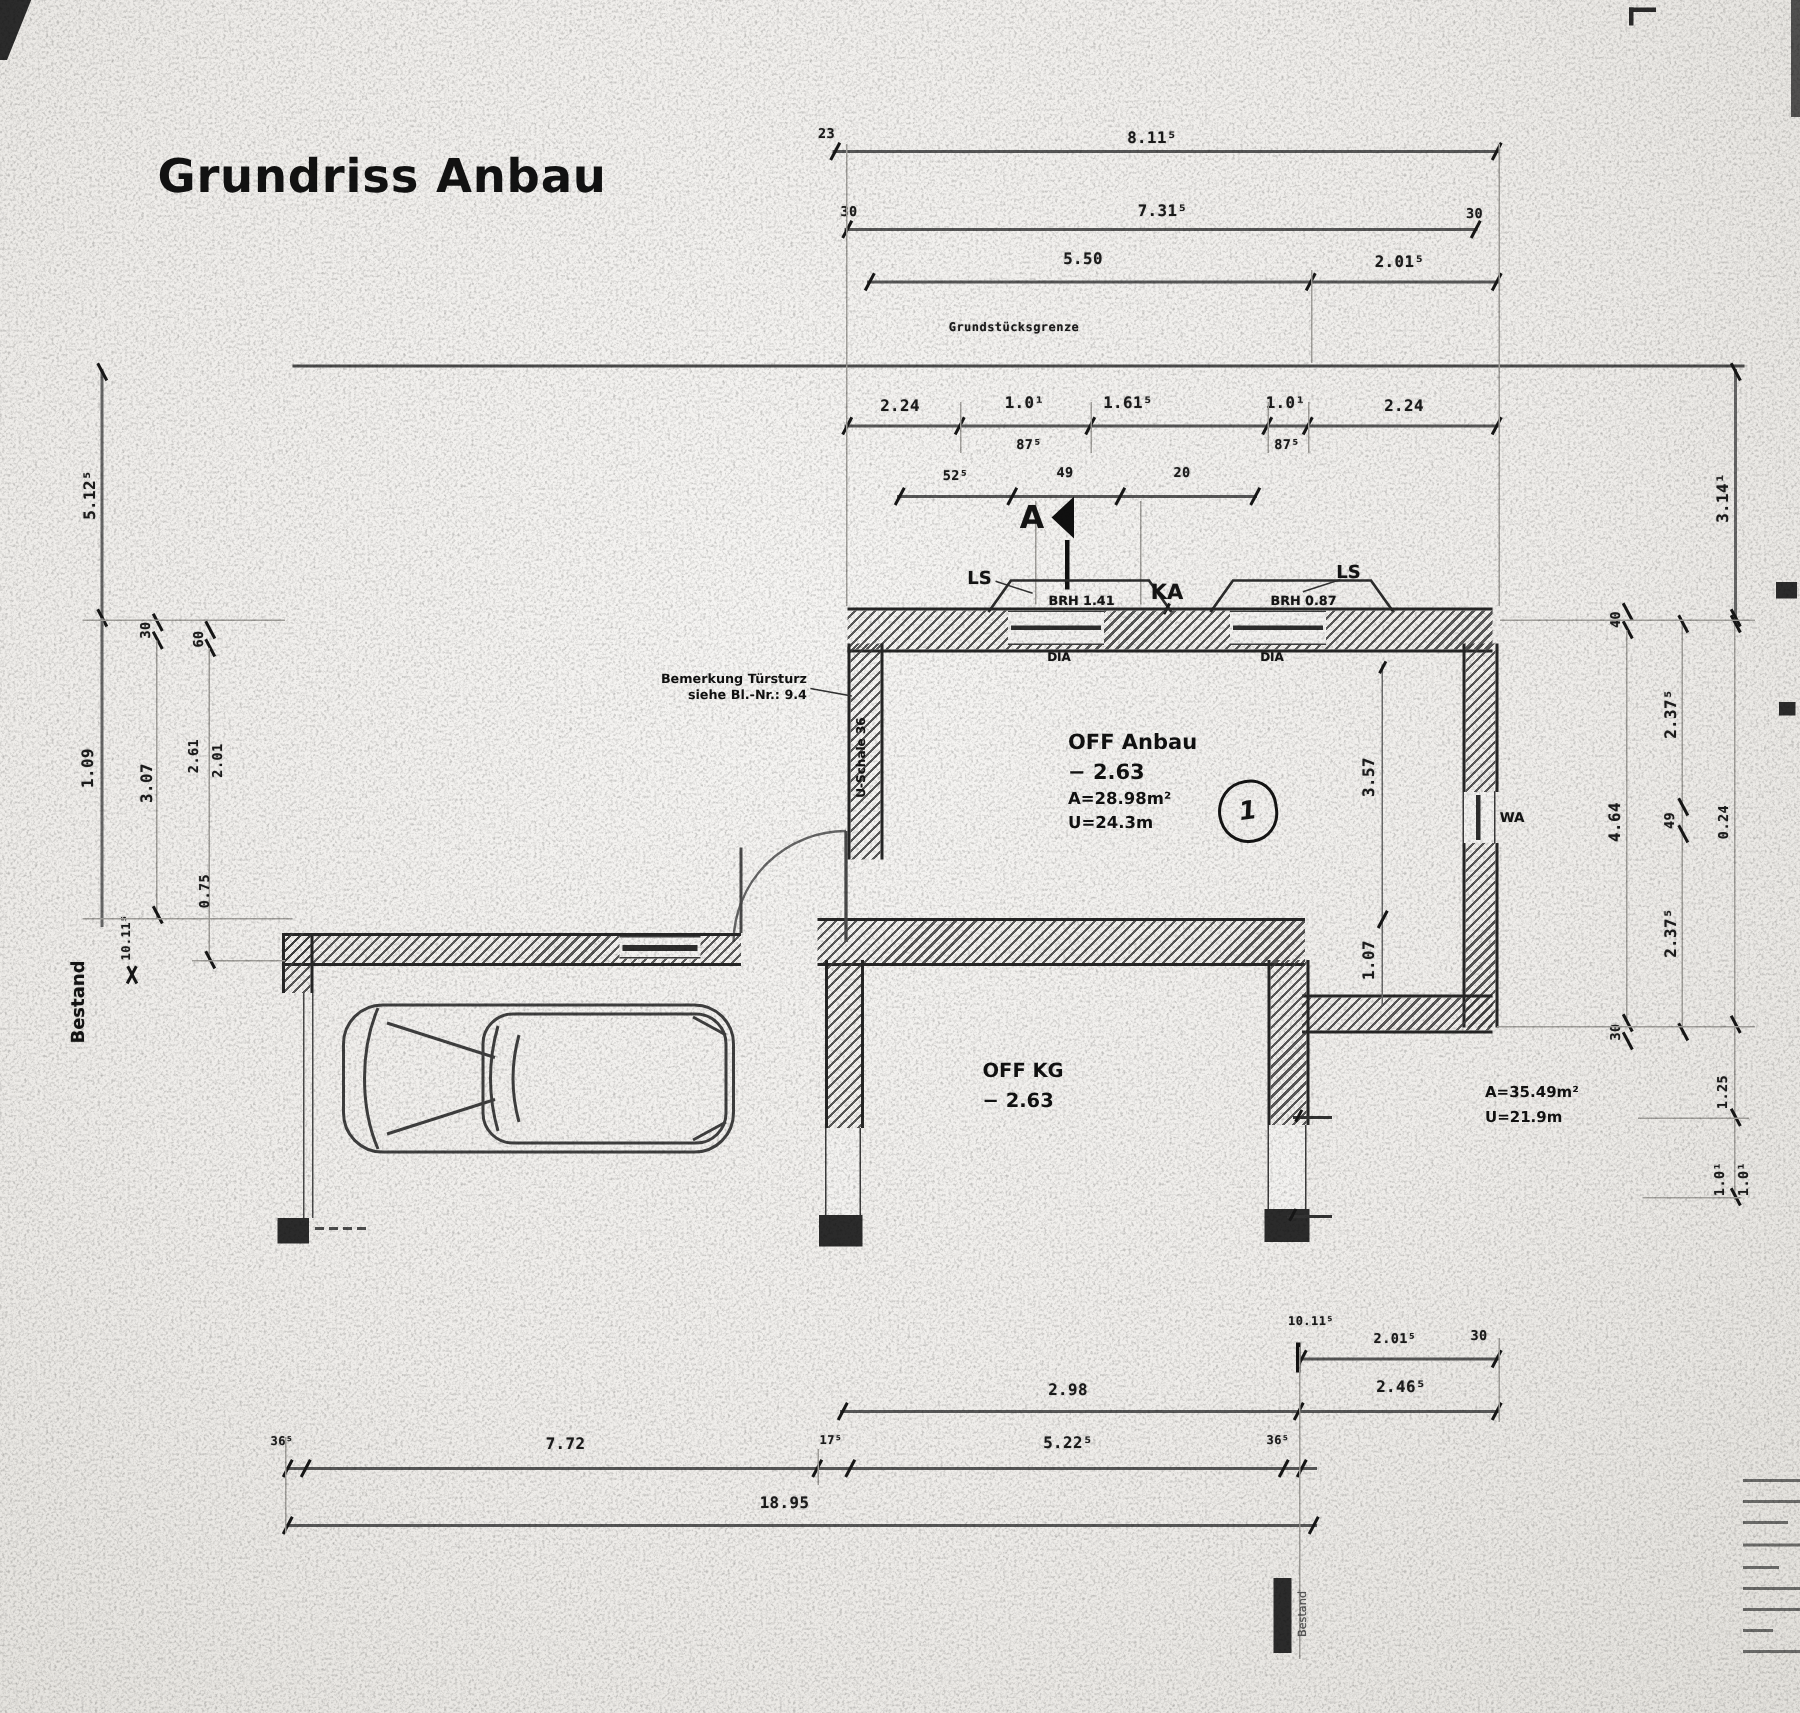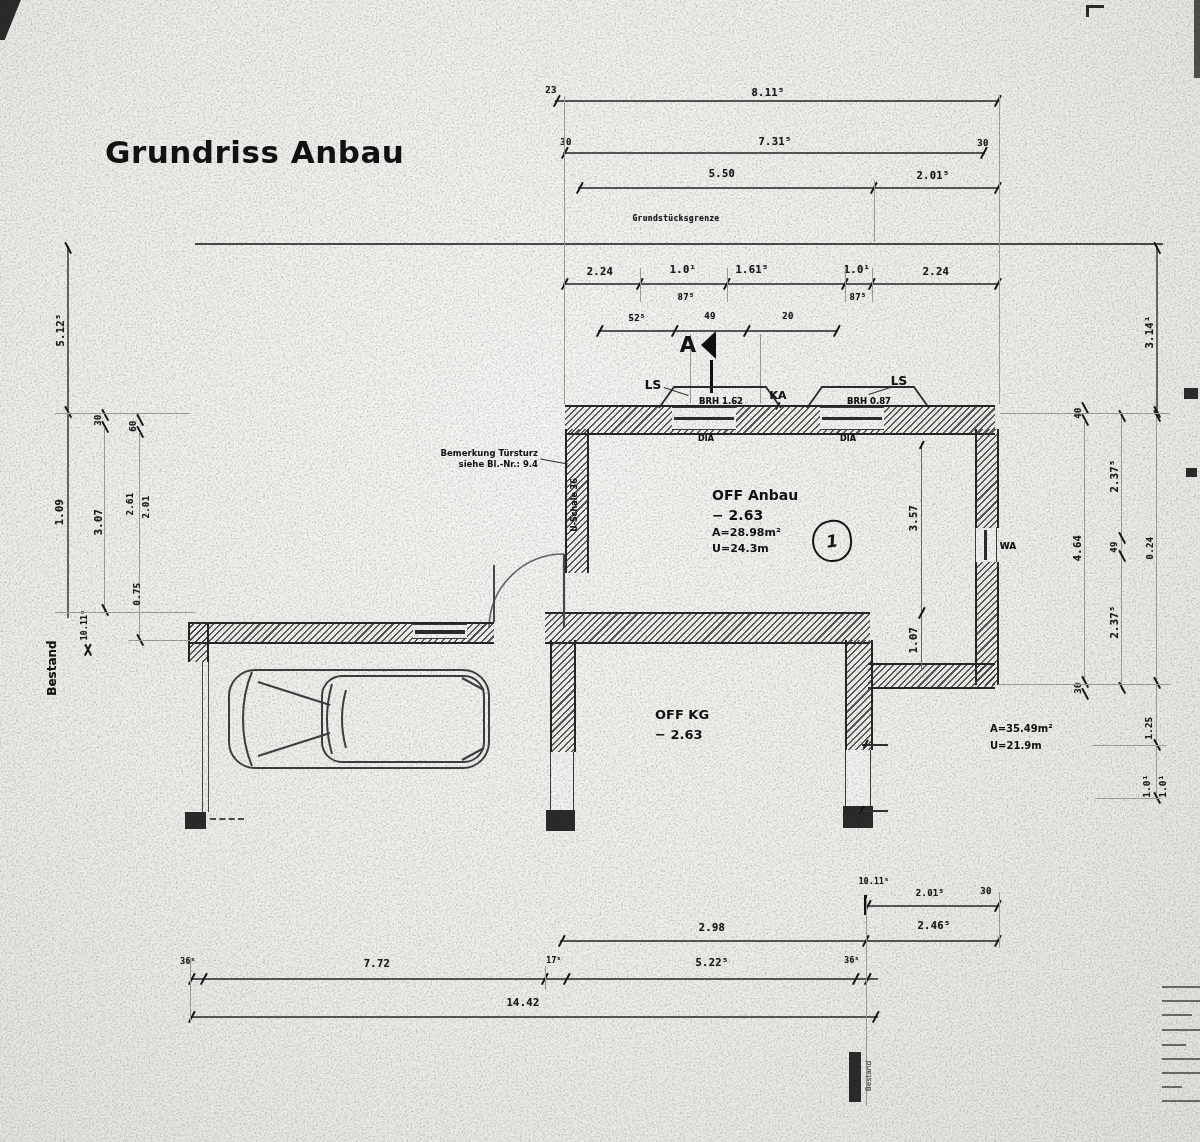--- a/index.html
+++ b/index.html
@@ -53,21 +53,21 @@
 <div class="sheet">
 <div class="ink">
 
   <div class="solid" style="left:0;top:0;width:26px;height:40px;clip-path:polygon(0 0,80% 0,18% 100%,0 100%);"></div>
   <div class="solid" style="left:1086px;top:5px;width:18px;height:3px;"></div>
   <div class="solid" style="left:1086px;top:5px;width:3px;height:12px;"></div>
   <div class="solid" style="left:1194px;top:0;width:6px;height:78px;opacity:.8;"></div>
   <div class="solid" style="left:1184px;top:388px;width:14px;height:11px;"></div>
   <div class="solid" style="left:1186px;top:468px;width:11px;height:9px;"></div>
 
-  <div class="title" style="left:105px;top:100px;margin-top:34px;">Grundriss Anbau</div>
+  <div class="title" style="left:105px;top:100px;">Grundriss Anbau</div>
 
   <div class="hl" style="left:555px;top:100px;width:445px;"></div>
   <span class="tick" style="left:557px;top:101px;"></span>
   <span class="tick" style="left:998px;top:101px;"></span>
   <span class="dim sm" style="left:551px;top:90px;">23</span>
   <span class="dim" style="left:768px;top:92px;">8.11⁵</span>
 
   <div class="hl" style="left:563px;top:152px;width:422px;"></div>
   <span class="tick" style="left:565px;top:153px;"></span>
   <span class="tick" style="left:984px;top:153px;"></span>
@@ -127,23 +127,23 @@
   <div class="hl" style="left:663px;top:391px;width:26px;height:1.4px;transform:rotate(18deg);background:#333;"></div>
   <span class="lbl" style="left:899px;top:381px;font-size:12px;">LS</span>
   <div class="hl" style="left:868px;top:390px;width:26px;height:1.4px;transform:rotate(-18deg);background:#333;"></div>
 
   <svg class="fig" style="left:656px;top:384px;" width="128" height="26" viewBox="0 0 128 26">
     <path d="M3,24 L18,3 L110,3 L125,24" fill="none" stroke="#2c2c2c" stroke-width="1.8"></path>
   </svg>
   <svg class="fig" style="left:804px;top:384px;" width="128" height="26" viewBox="0 0 128 26">
     <path d="M3,24 L18,3 L110,3 L125,24" fill="none" stroke="#2c2c2c" stroke-width="1.8"></path>
   </svg>
-  <span class="lbl" style="left:721px;top:401px;font-size:8.5px;">BRH 1.62</span>
+  <span class="lbl" style="left:721px;top:401px;font-size:8.5px;">BRH 1.41</span>
   <span class="lbl" style="left:869px;top:401px;font-size:8.5px;">BRH 0.87</span>
-  <span class="lbl" style="left:778px;top:395px;font-size:11px;">KA</span>
+  <span class="lbl" style="left:778px;top:395px;font-size:14px;">KA</span>
   <span class="tick" style="left:778px;top:406px;width:8px;"></span>
 
   <div class="wall wh" style="left:565px;top:405px;width:430px;height:26px;"></div>
   <div class="win" style="left:672px;top:407px;width:64px;height:21px;">
         <div class="mid"></div>
       </div>
   <div class="win" style="left:820px;top:407px;width:64px;height:21px;">
         <div class="mid"></div>
       </div>
   <span class="lbl" style="left:706px;top:438px;font-size:8px;">DIA</span>
@@ -257,21 +257,21 @@
   <span class="tick" style="left:868px;top:979px;"></span>
   <span class="dim xs" style="left:188px;top:961px;">36⁵</span>
   <span class="dim" style="left:377px;top:963px;">7.72</span>
   <span class="dim xs" style="left:554px;top:960px;">17⁵</span>
   <span class="dim" style="left:712px;top:962px;">5.22⁵</span>
   <span class="dim xs" style="left:852px;top:960px;">36⁵</span>
 
   <div class="hl" style="left:190px;top:1016px;width:688px;"></div>
   <span class="tick" style="left:192px;top:1017px;"></span>
   <span class="tick" style="left:876px;top:1017px;"></span>
-  <span class="dim" style="left:523px;top:1002px;">14.42</span>
+  <span class="dim" style="left:523px;top:1002px;">18.95</span>
 
   <div class="vl faint" style="left:190px;top:958px;height:64px;width:1px;"></div>
   <div class="vl faint" style="left:866px;top:898px;height:208px;width:1px;"></div>
   <div class="vl faint" style="left:545px;top:966px;height:24px;width:1px;"></div>
   <div class="vl faint" style="left:999px;top:892px;height:56px;width:1px;"></div>
 
   <div class="solid" style="left:849px;top:1052px;width:12px;height:50px;"></div>
   <span class="lbl v" style="left:868px;top:1076px;font-size:7.5px;color:#555;font-weight:400;">Bestand</span>
 
   <div class="vl" style="left:67px;top:246px;height:166px;width:1.6px;background:#666;"></div>

